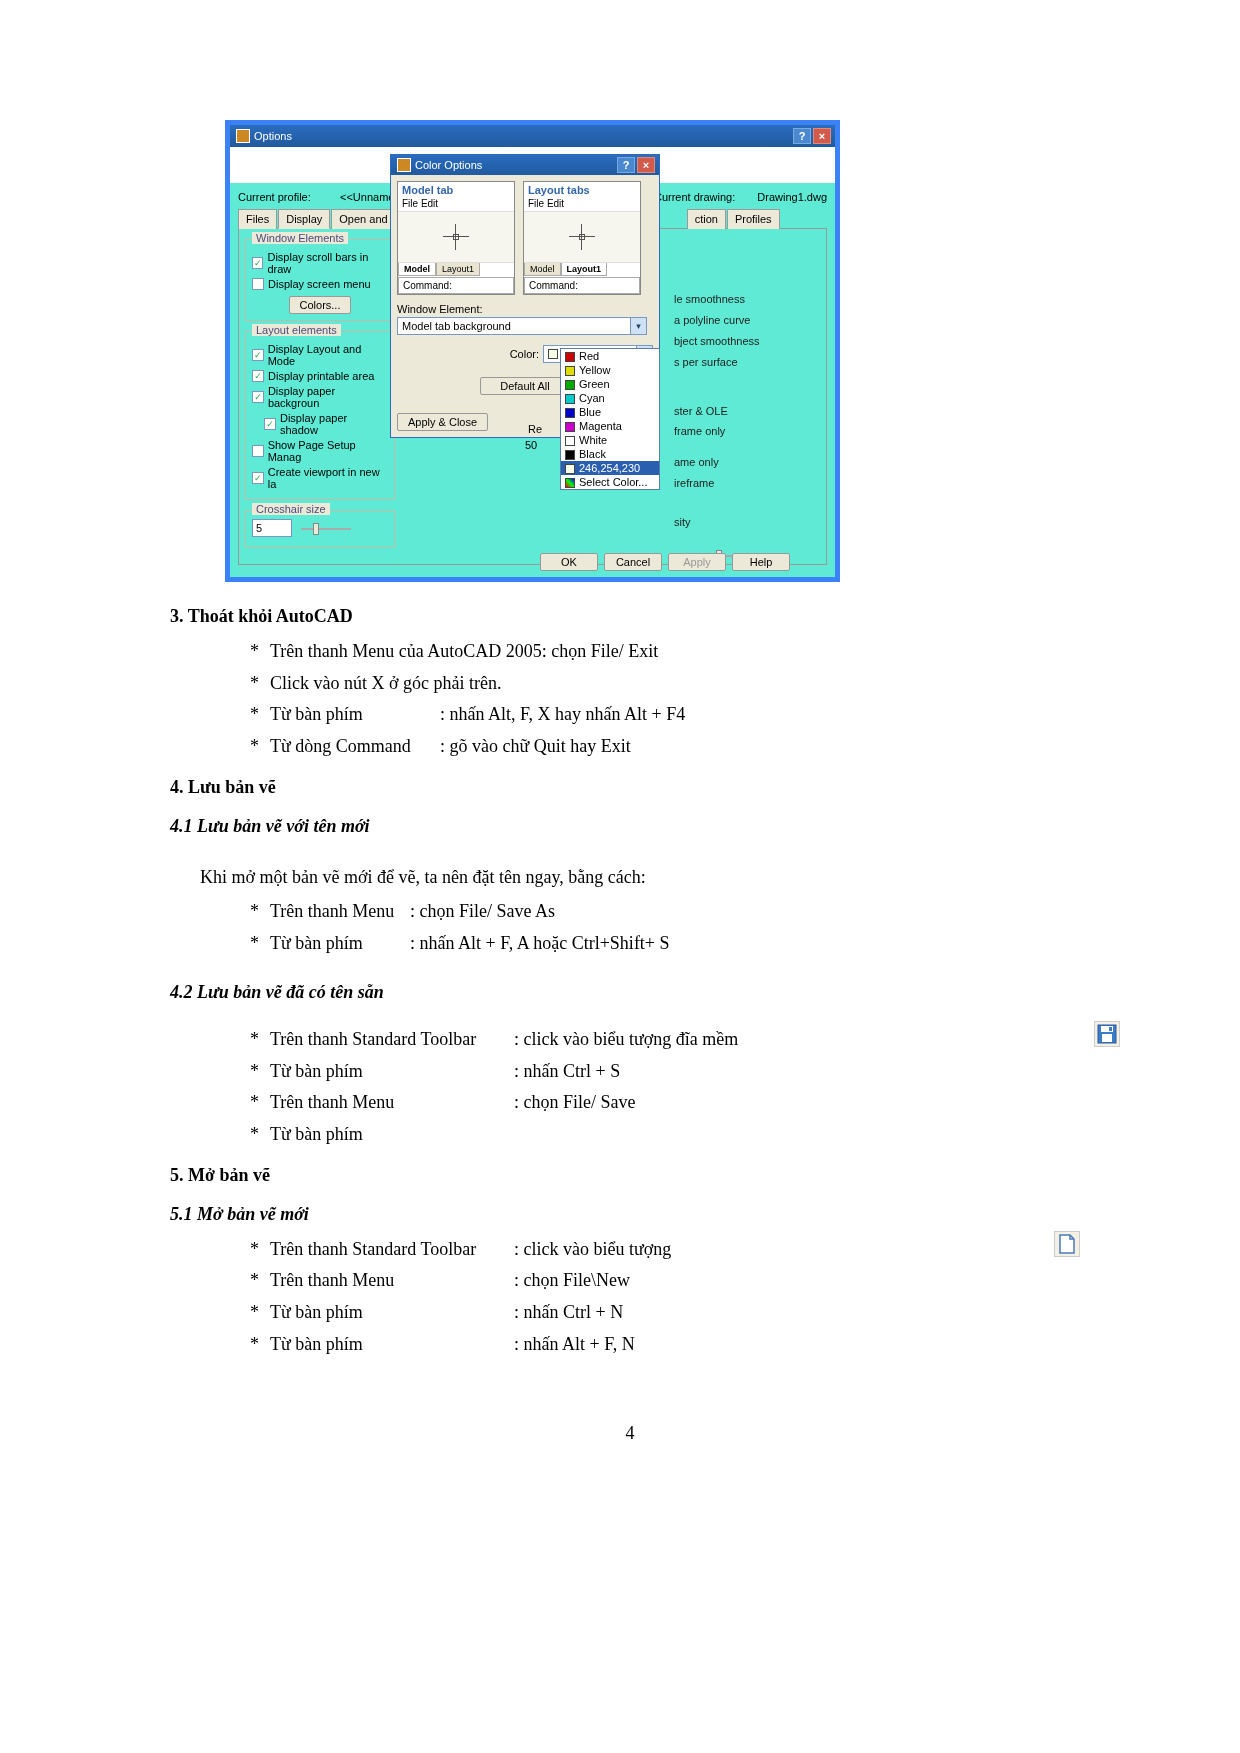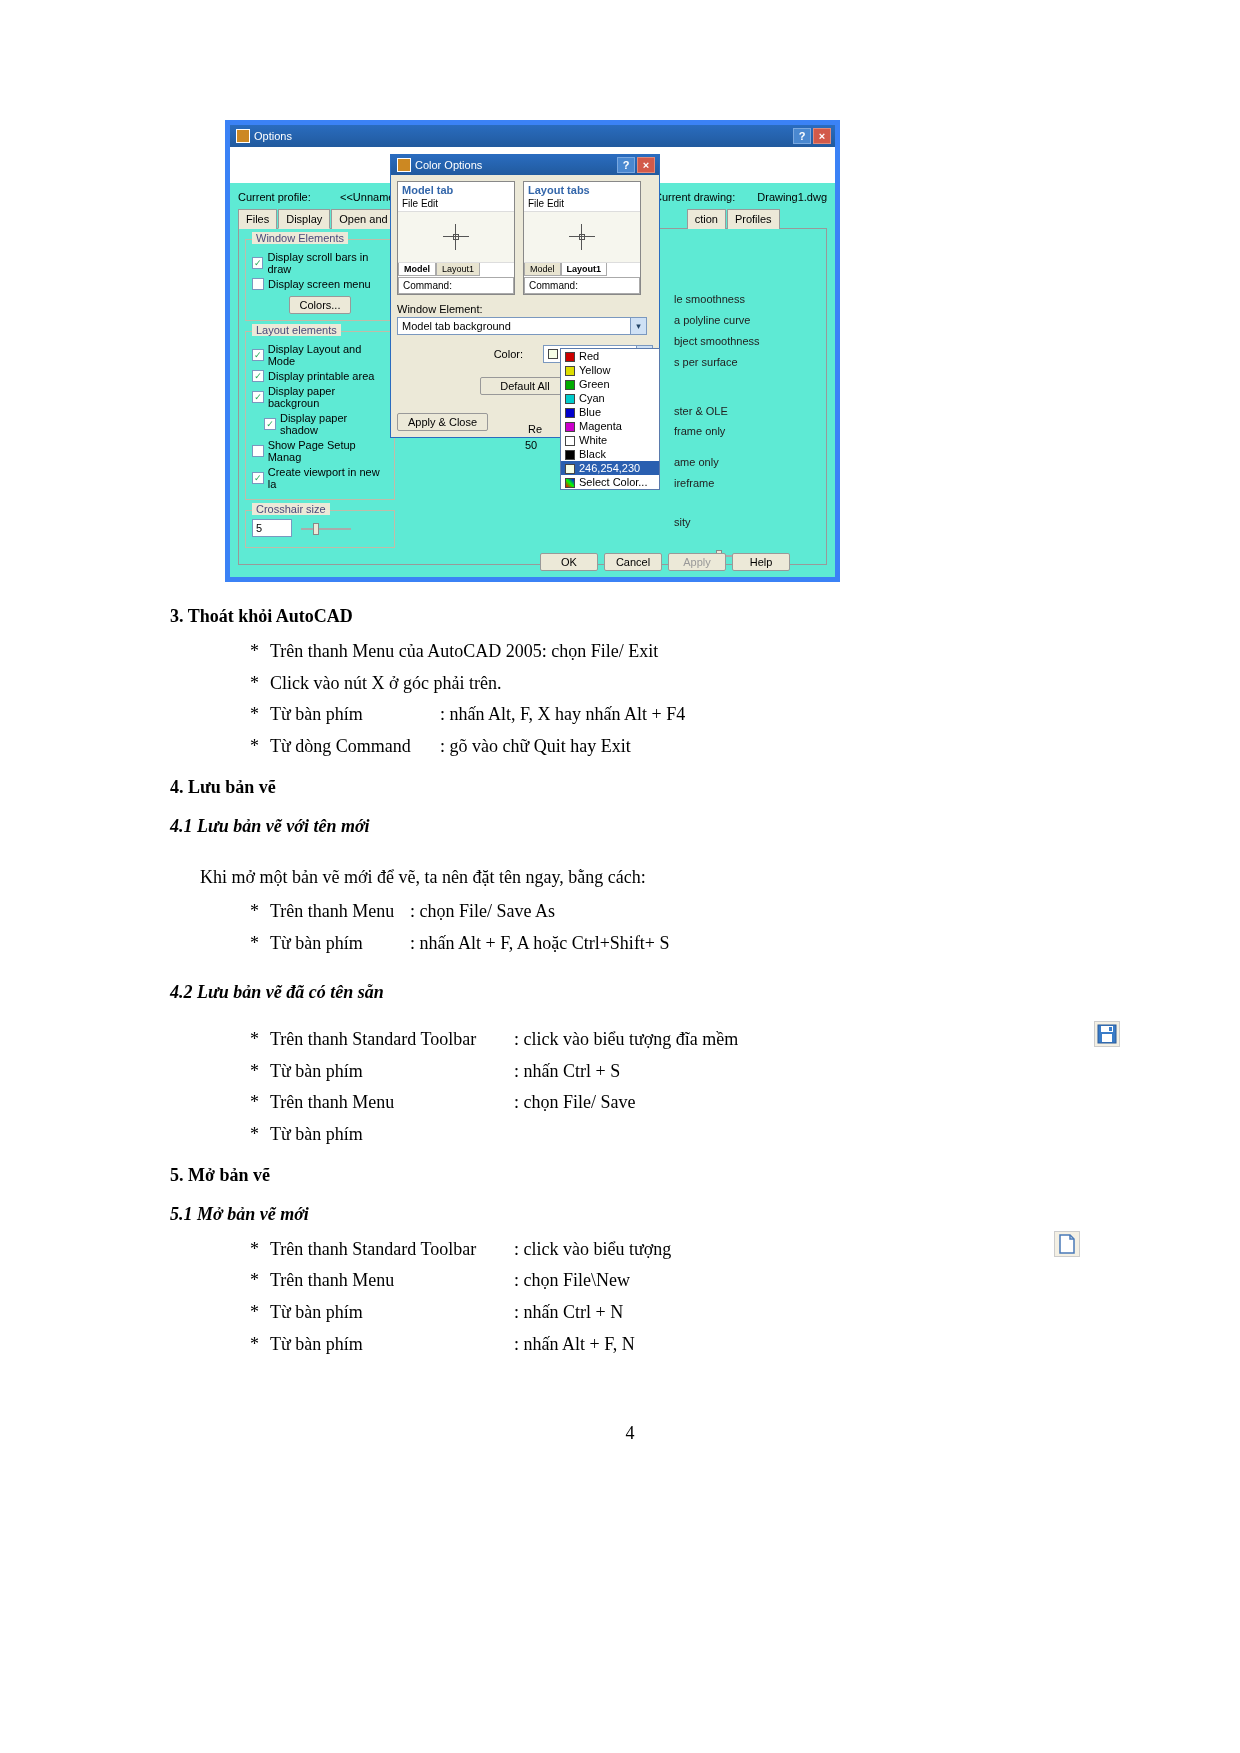--- a/index.html
+++ b/index.html
@@ -362,21 +362,21 @@
         </div>
 
         <div class="we-row">
           <div>Window Element:</div>
           <div class="combo" style="width:250px; margin-top:2px;">
             <span class="ctext">Model tab background</span>
             <span class="dd">▾</span>
           </div>
         </div>
 
-        <div class="we-row" style="display:flex; align-items:center; gap:20px; justify-content:flex-end; margin-top:10px;">
+        <div class="we-row" style="display:flex; align-items:center; gap:4px; justify-content:flex-end; margin-top:10px;">
           <span>Color:</span>
           <div class="combo" style="width:110px;">
             <span class="color-sw" style="background:#f6fee6;"></span>
             <span class="ctext">246,254,230</span>
             <span class="dd">▾</span>
           </div>
         </div>
 
         <div style="text-align:center; margin-top:14px;">
           <button class="btn" style="width:90px;">Default All</button>

